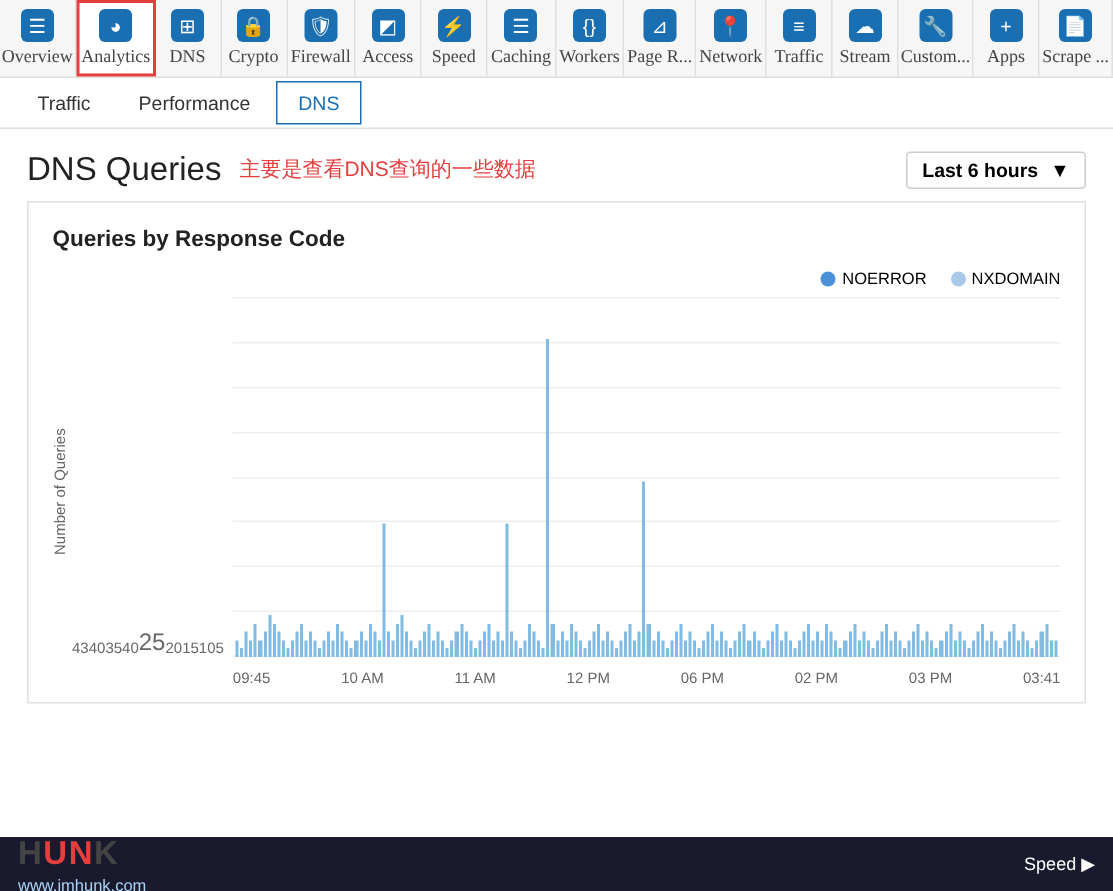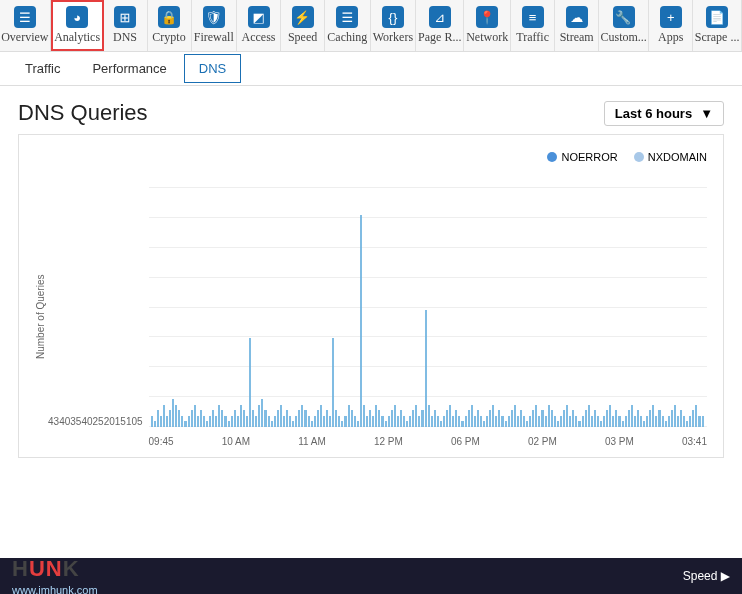--- a/index.html
+++ b/index.html
@@ -114,21 +114,21 @@
       font-size: 15px;
       font-weight: 600;
       color: #222;
       margin-bottom: 12px;
     }
     .chart-legend {
       display: flex;
       align-items: center;
       justify-content: flex-end;
       gap: 16px;
-      margin-bottom: 24px;
+      margin-bottom: 6px;
       font-size: 11px;
     }
     .legend-item {
       display: flex;
       align-items: center;
       gap: 4px;
     }
     .legend-dot {
       width: 10px;
       height: 10px;
@@ -316,48 +316,50 @@
 
 <div class="sub-nav">
   <div class="sub-tab">Traffic</div>
   <div class="sub-tab">Performance</div>
   <div class="sub-tab active">DNS</div>
 </div>
 
 <div class="page-header">
   <div class="page-title-area">
     <span class="page-title">DNS Queries</span>
+    <span class="page-subtitle">主要是查看DNS查询的一些数据</span>
   </div>
   <div class="time-selector">
     <span>Last 6 hours</span>
     <span>▼</span>
   </div>
 </div>
 
 <div class="chart-container">
+  <div class="chart-title">Queries by Response Code</div>
   <div class="chart-legend">
     <div class="legend-item">
       <div class="legend-dot" style="background:#4a90d9;"></div>
       <span>NOERROR</span>
     </div>
     <div class="legend-item">
       <div class="legend-dot" style="background:#a8c8e8;"></div>
       <span>NXDOMAIN</span>
     </div>
   </div>
   <div style="display:flex;">
 
     <div class="y-axis-label">Number of Queries</div>
 
     <div class="y-axis" id="y-axis-container">
         <div style="font-size: 10px; color: rgb(102, 102, 102);">43</div>
         <div style="font-size: 10px; color: rgb(102, 102, 102);">40</div>
         <div style="font-size: 10px; color: rgb(102, 102, 102);">35</div>
         <div style="font-size: 10px; color: rgb(102, 102, 102);">40</div>
-        <div style="font-size: 10px; color: rgb(102, 102, 102); margin-top: 16px;">25</div>
+        <div style="font-size: 16px; color: rgb(102, 102, 102); margin-top: 16px;">25</div>
         <div style="font-size: 10px; color: rgb(102, 102, 102);">20</div>
         <div style="font-size: 10px; color: rgb(102, 102, 102);">15</div>
         <div style="font-size: 10px; color: rgb(102, 102, 102);">10</div>
         <div style="font-size: 10px; color: rgb(102, 102, 102);">5</div>
         <div style="font-size: 10px; color: rgb(102, 102, 102);"></div>
       </div>
 
     <div class="chart-inner" id="chart-inner">
       <div class="grid-lines" id="grid-lines">
           <div class="grid-line"></div>

